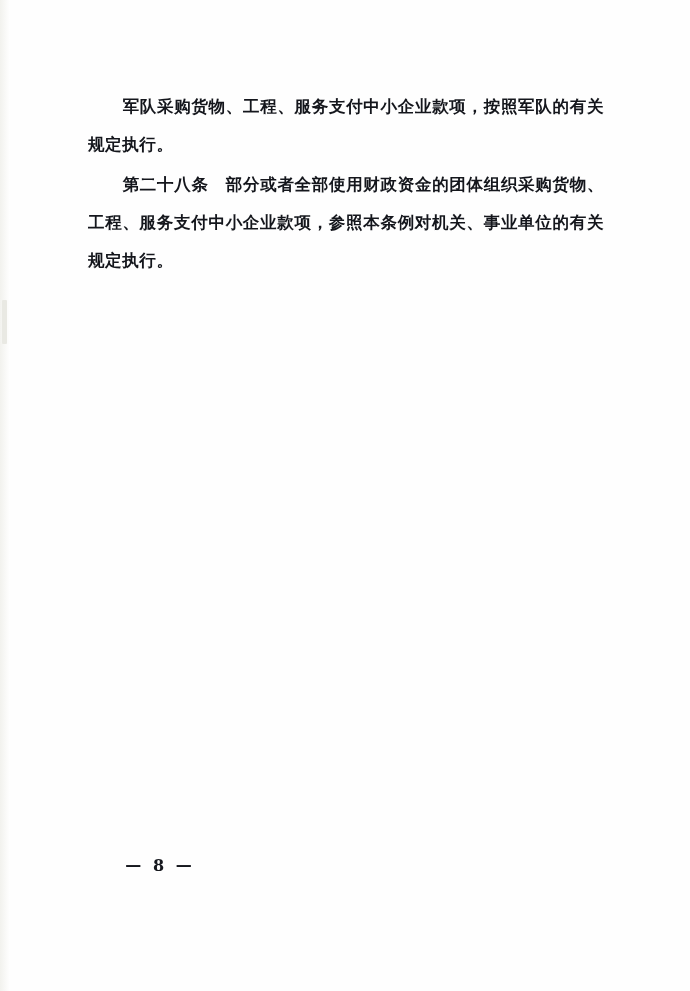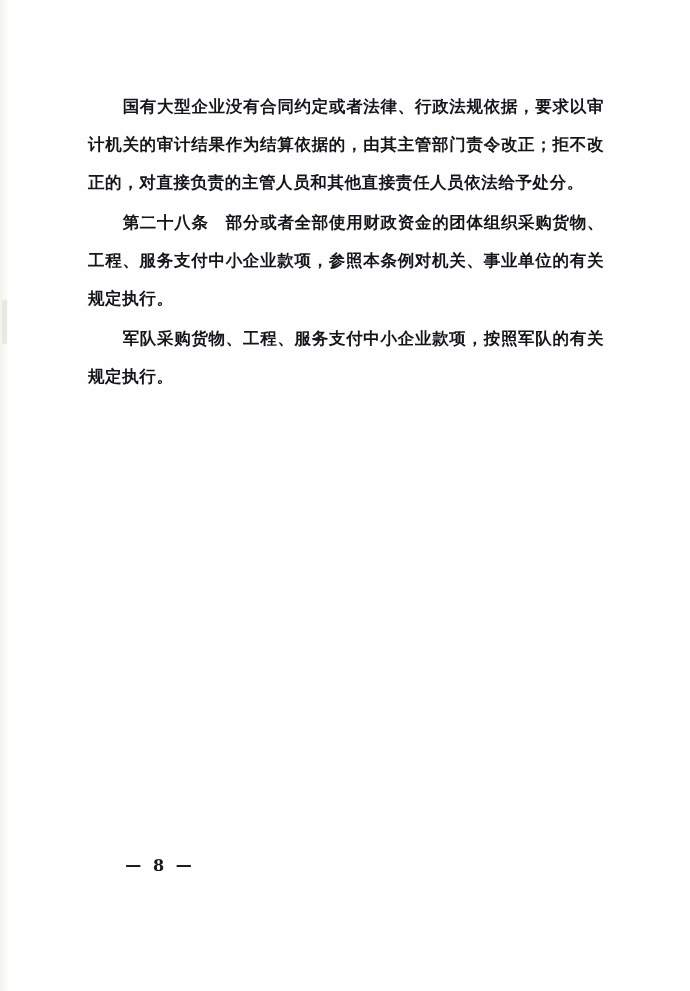--- a/index.html
+++ b/index.html
@@ -76,22 +76,21 @@
 </style>
 </head>
 <body>
 
 <div class="page">
 
   <div class="scan-edge"></div>
   <div class="scan-mark"></div>
 
   <div class="body-text">
-    <p class="para indent">国有大型企业没有合同约定或者法律、行政法规依据，要求以审计机关的审计结果作为结算依据的，由其主管部门责令改正；拒不改正的，对直接负责的主管人员和其他直接责任人员依法给予处分。</p>
+    <p class="para indent">军队采购货物、工程、服务支付中小企业款项，按照军队的有关规定执行。</p>
     <p class="para indent">第二十八条　部分或者全部使用财政资金的团体组织采购货物、工程、服务支付中小企业款项，参照本条例对机关、事业单位的有关规定执行。</p>
-    <p class="para indent">军队采购货物、工程、服务支付中小企业款项，按照军队的有关规定执行。</p>
   </div>
 
   <div class="footer">
     <span class="page-number">— 8 —</span>
   </div>
 
 </div>
 
 </body></html>

